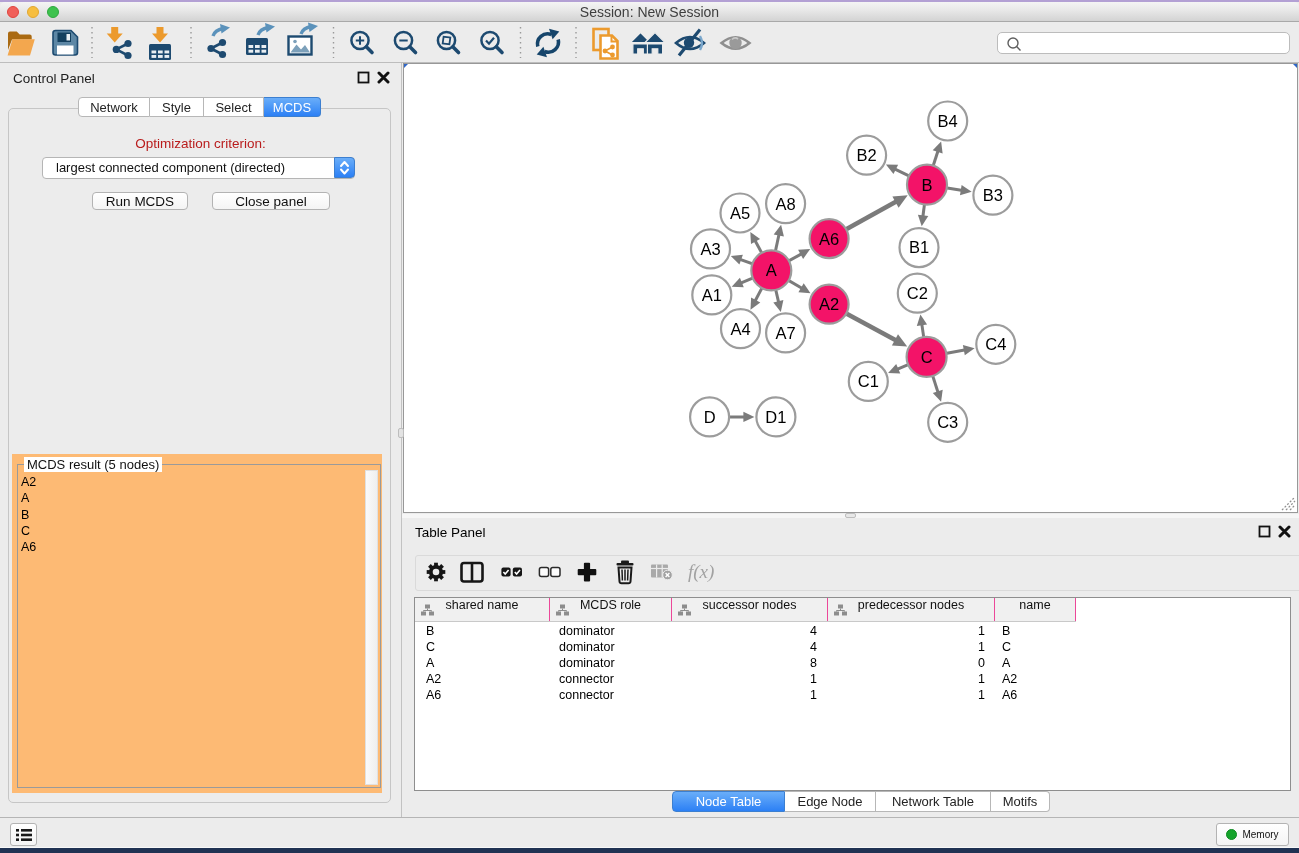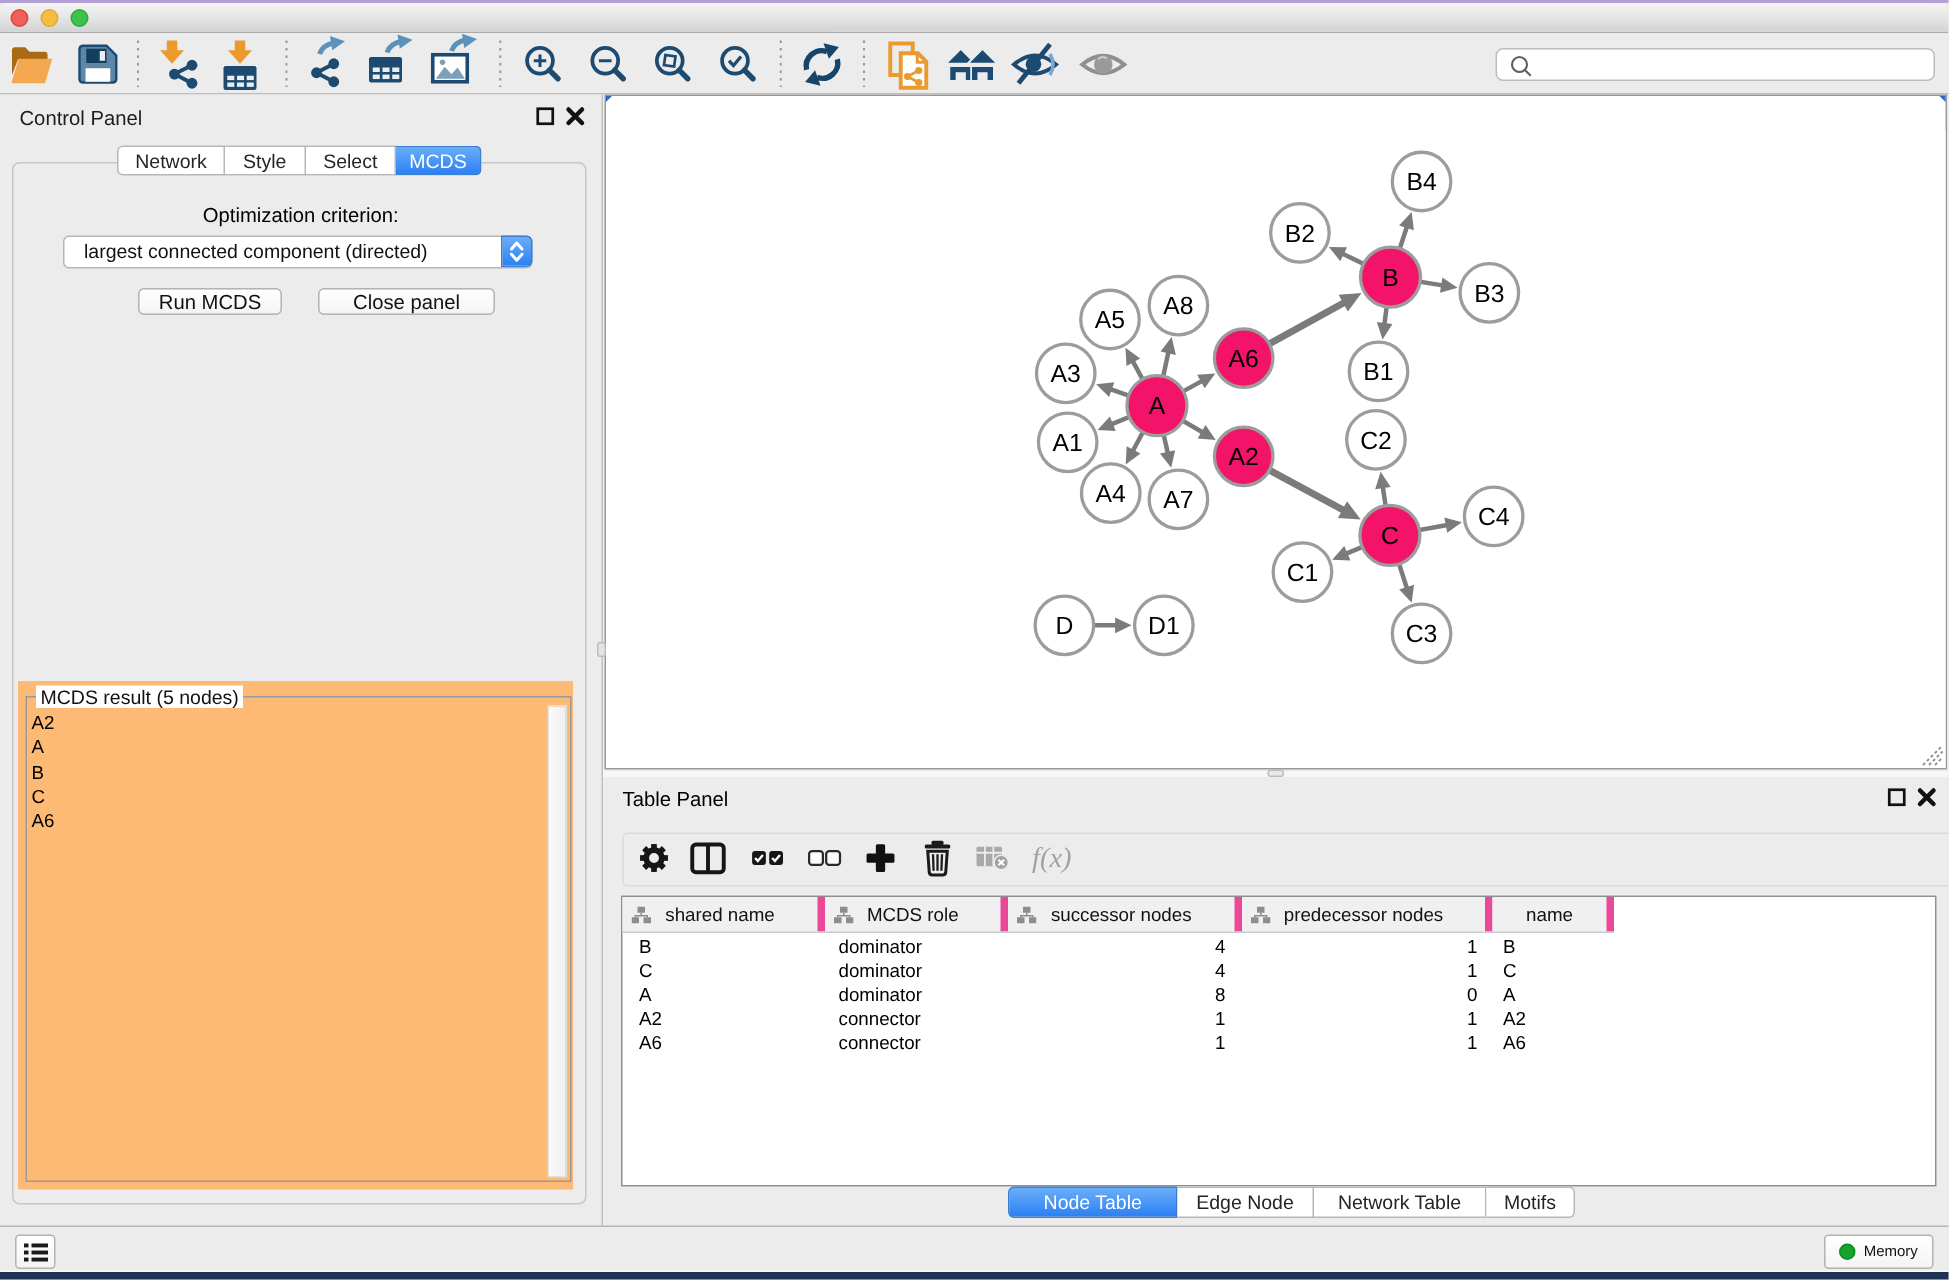--- a/index.html
+++ b/index.html
@@ -13,57 +13,58 @@
 #searchbox{left:997px;top:9.5px;width:293px;height:22px;background:#fff;border:1px solid #bcbcbc;border-radius:5px}
 
 #cpanel{left:0;top:63px;width:402px;height:754px;background:#ececec;border-right:1px solid #c2c2c2}
 #cpanel .hdr{left:13px;top:8px;font-size:13.5px;color:#1e1e1e}
 .tabgrp{display:flex;height:20px;font-size:13px}
 .tabgrp .tab{background:#fff;border:1px solid #b7b7b7;border-left:none;color:#242424;display:flex;align-items:center;justify-content:center}
 .tabgrp .tab.first{border-left:1px solid #b7b7b7;border-radius:4px 0 0 4px}
 .tabgrp .tab.last{border-radius:0 4px 4px 0}
 .tabgrp .tab.sel{background:linear-gradient(#6aaef9,#2c80f5);border-color:#3c7fd0;color:#fff}
 #cpbox{left:8px;top:45px;width:383px;height:695px;border:1px solid #c6c6c6;border-radius:5px}
-#optlabel{top:73px;left:0;width:401px;text-align:center;font-size:13.5px;color:#000000}
+#optlabel{top:73px;left:0;width:401px;text-align:center;font-size:13.5px;color:#b91c1c}
 #cbselect{left:42px;top:94px;width:313px;height:22px;background:#fff;border:1px solid #b5b5b5;border-radius:4px;font-size:13px;color:#111;line-height:19px;padding-left:13px}
 #cbbtn{right:-1px;top:-1px;width:21px;height:21px;border-radius:0 4px 4px 0;background:linear-gradient(#6aaef9,#2c80f5);border:1px solid #3c7fd0}
 .btn{background:linear-gradient(#ffffff,#f4f4f4);border:1px solid #b3b3b3;border-radius:4px;font-size:13.5px;color:#111;display:flex;align-items:center;justify-content:center}
 #reswhite{left:12px;top:391px;width:370px;height:339px;background:#fdba74}
 #fieldset{left:5px;top:10px;right:1px;bottom:5px;border:1px solid #9a9a9a}
 #fslegend{left:6px;top:-8px;background:#fff;padding:0 3px;font-size:13px;color:#111}
 #mcdslist{left:3px;top:9px;font-size:12.5px;color:#000;line-height:16.3px}
 #lscroll{right:2px;top:5px;width:13px;bottom:2px;background:linear-gradient(90deg,#fafafa,#efefef);border:1px solid #e0e0e0}
 
 #netwin{left:403px;top:63px;width:895px;height:450px;border:1px solid #989898;background:#fff}
 #nettitle{left:0;top:0;width:893px;height:22px;background:linear-gradient(#f2f2f2,#e7e7e7 40%,#d2d2d2);border-bottom:1px solid #aeaeae}
 #nettitle .t{top:4px;left:0;width:100%;text-align:center;font-size:13px;color:#303030;font-weight:bold}
 #netcanvas{left:0;top:23px;width:893px;height:425px;background:#fff}
 
 #tpanel{left:402px;top:518px;width:897px;height:299px;background:#ececec}
 #tpanel .hdr{left:13px;top:7px;font-size:13.5px;color:#000000}
 #ttoolbox{left:13px;top:37px;width:1276px;height:36px;border:1px solid #dadada;border-radius:3px}
 #ttable{left:12px;top:79px;width:877px;height:194px;background:#fff;border:1px solid #8e8e8e;font-size:12.5px}
-.thdr{position:absolute;top:0;height:23px;background:#f0f0f0;border-right:5px solid #ec4899;display:flex;align-items:center;justify-content:center;color:#111}
+.thdr{position:absolute;top:0;height:23px;background:#f0f0f0;border-right:1px solid #ec4899;display:flex;align-items:flex-start;justify-content:center;color:#111}
 .thdr svg{position:absolute;left:6px;top:6px}
 .trow{position:absolute;height:16px;line-height:16px;color:#000}
 .cell{position:absolute;top:0;height:16px}
 .num{text-align:right}
 
 #btabs{left:270px;top:273px;height:21px;display:flex;font-size:13px}
 
 #statusbar{left:0;top:817px;width:1299px;height:31px;background:#ececec;border-top:1px solid #b5b5b5;border-bottom:1px solid #f8f8f8}
 #navy{left:0;top:848px;width:1299px;height:5px;background:#203253}
 </style>
 </head>
 <body>
 <div class="abs" id="deskstrip"></div>
 <div class="abs" id="titlebar">
   <div class="abs tl" style="left:7px;background:#f0605a;border:1px solid #e0443e"></div>
   <div class="abs tl" style="left:27px;background:#f6be40;border:1px solid #e2a730"></div>
   <div class="abs tl" style="left:47px;background:#3ec24e;border:1px solid #2fa83f"></div>
+  <div class="abs" id="apptitle">Session: New Session</div>
 </div>
 <div class="abs" id="toolbar">
   <svg class="abs" style="left:0;top:0" width="980" height="41">
       <line x1="92" y1="5" x2="92" y2="36" stroke="#9a9a9a" stroke-width="1.4" stroke-dasharray="1.6,3.4"></line>
       <line x1="191" y1="5" x2="191" y2="36" stroke="#9a9a9a" stroke-width="1.4" stroke-dasharray="1.6,3.4"></line>
       <line x1="333.5" y1="5" x2="333.5" y2="36" stroke="#9a9a9a" stroke-width="1.4" stroke-dasharray="1.6,3.4"></line>
       <line x1="520.5" y1="5" x2="520.5" y2="36" stroke="#9a9a9a" stroke-width="1.4" stroke-dasharray="1.6,3.4"></line>
       <line x1="576" y1="5" x2="576" y2="36" stroke="#9a9a9a" stroke-width="1.4" stroke-dasharray="1.6,3.4"></line>
       <path d="M8,28 V11.5 q0,-2 2,-2 h6.7 l3,3 h10 q2,0 2,2 v3 H12 Z" fill="#aa6a12"></path>
       <path d="M7.6,33.5 L12.4,17.2 H34.8 L30,33.5 Z" fill="#f3a74e"></path>

